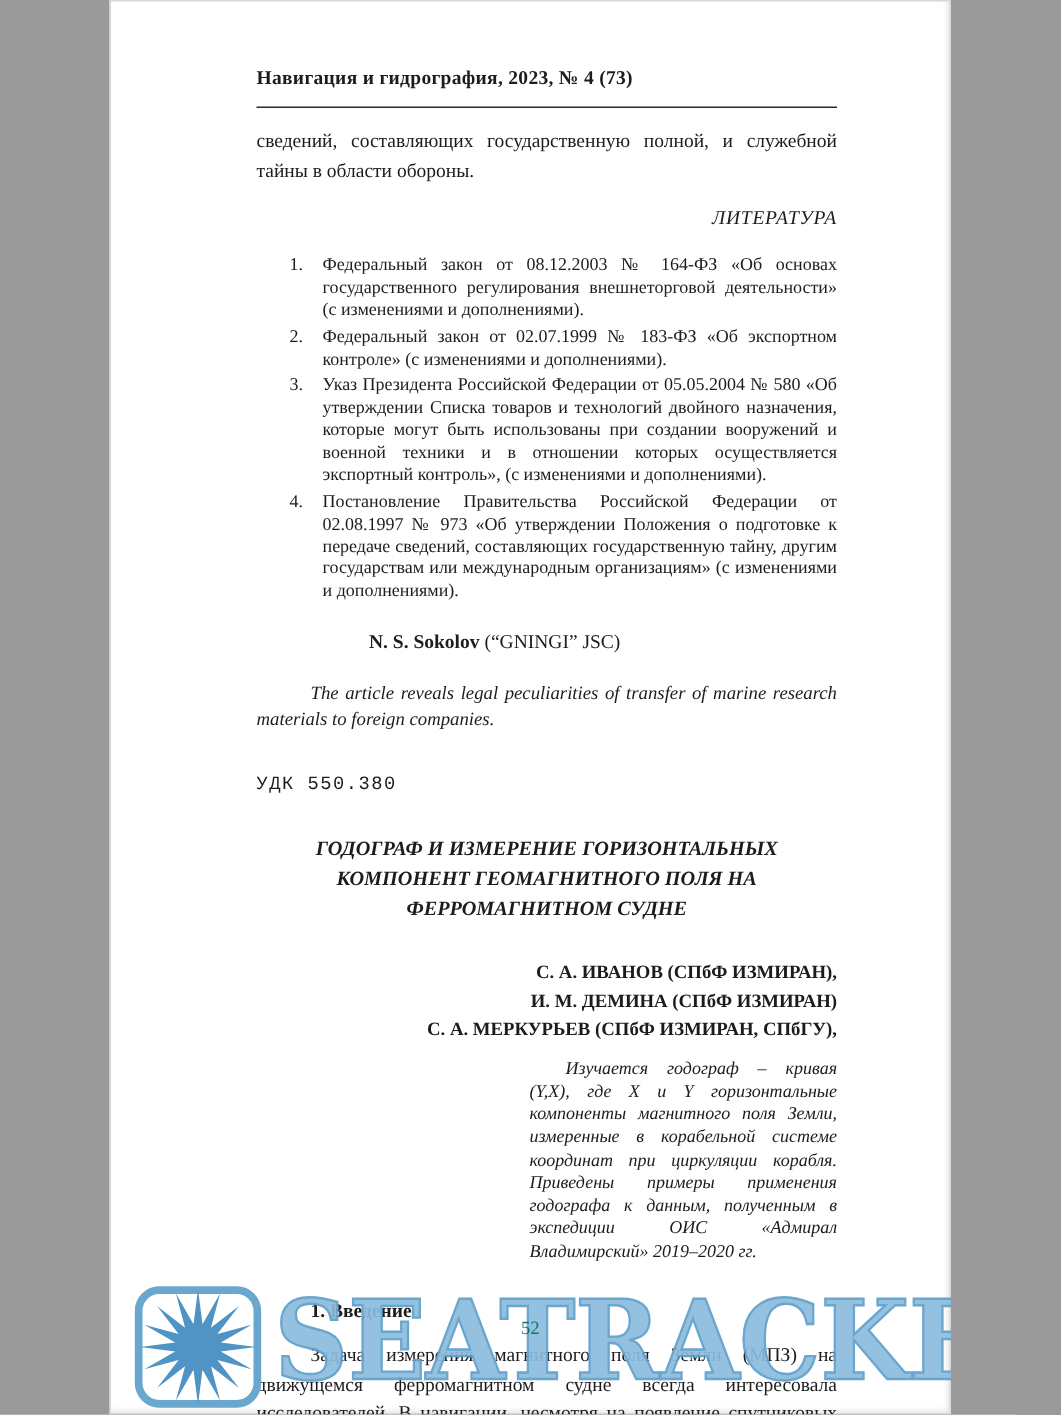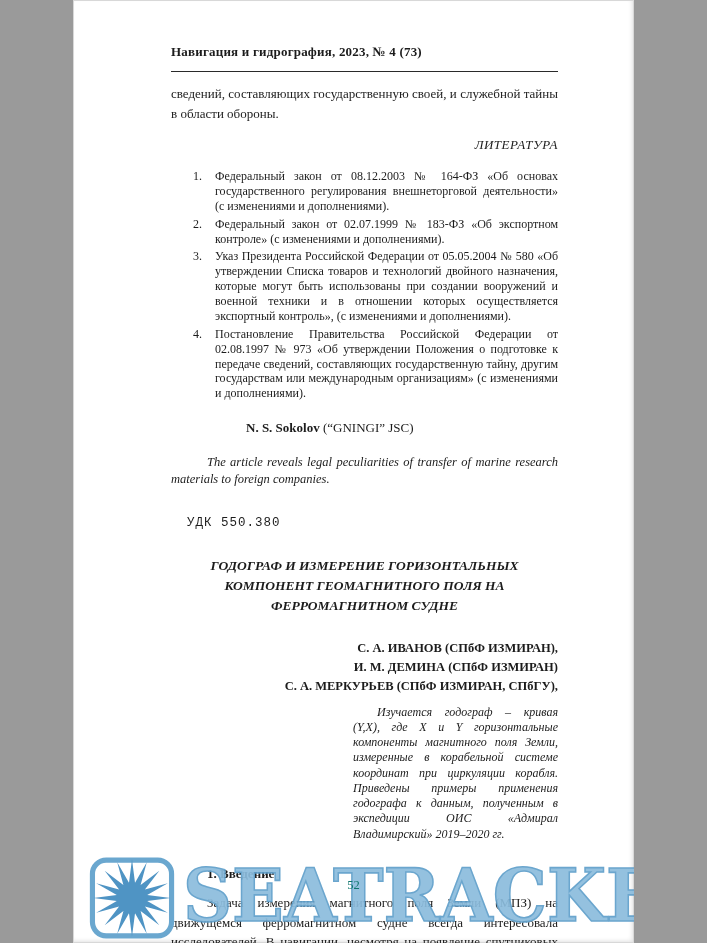--- a/index.html
+++ b/index.html
@@ -37,21 +37,21 @@
   }
   .en-author { margin: 19px 0 0 36px; font-size: 13px; }
   .en-author .name { font-weight: bold; margin-left: 39px; }
   .en-abstract {
     font-style: italic; font-size: 12.5px; line-height: 1.35;
     text-align: justify; text-indent: 36px; margin: 18px 0 0;
   }
 
   .udc {
     font-family: "Liberation Mono", monospace;
-    font-size: 12.5px; letter-spacing: 1px; margin: 28px 16px 0;
+    font-size: 12.5px; letter-spacing: 1px; margin: 28px 0 0;
   }
 
   .ru-title {
     font-weight: bold; font-style: italic; font-size: 13.5px;
     line-height: 1.5; text-align: center; margin: 26px 10px 0;
   }
 
   .authors { text-align: right; font-weight: bold; font-size: 12.5px; line-height: 1.55; margin: 22px 0 0; }
 
   .ru-abstract {
@@ -93,21 +93,21 @@
 </style>
 </head>
 <body>
 
 <div class="page">
   <div class="content">
 
     <div class="running-head">Навигация и гидрография, 2023, № 4 (73)</div>
     <hr class="head-rule">
 
-    <p class="cont-para">сведений, составляющих государственную своей, и служебной тайны в области обороны.</p>
+    <p class="cont-para">сведений, составляющих государственную полной, и служебной тайны в области обороны.</p>
 
     <div class="lit-heading">ЛИТЕРАТУРА</div>
 
     <div class="lit-list">
       <div class="lit-item">
         <span class="lit-num">1.</span>
         <span class="lit-text">Федеральный закон от 08.12.2003 № 164-ФЗ «Об основах государственного регулирования внешнеторговой деятельности» (с изменениями и дополнениями).</span>
       </div>
       <div class="lit-item">
         <span class="lit-num">2.</span>

